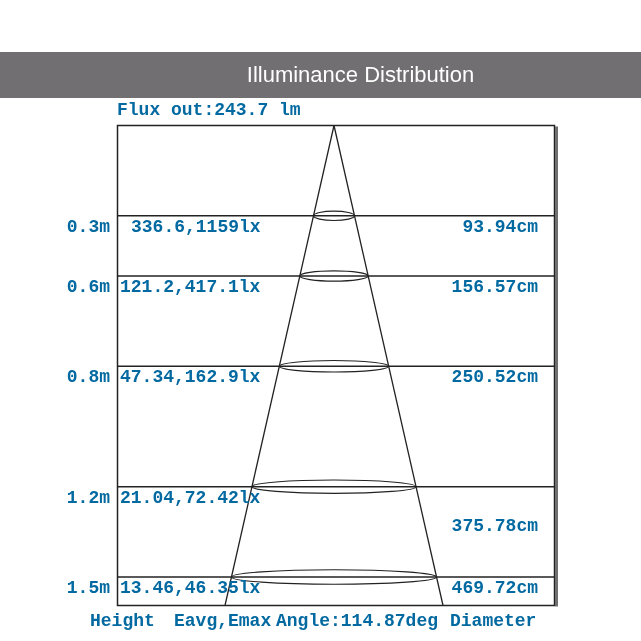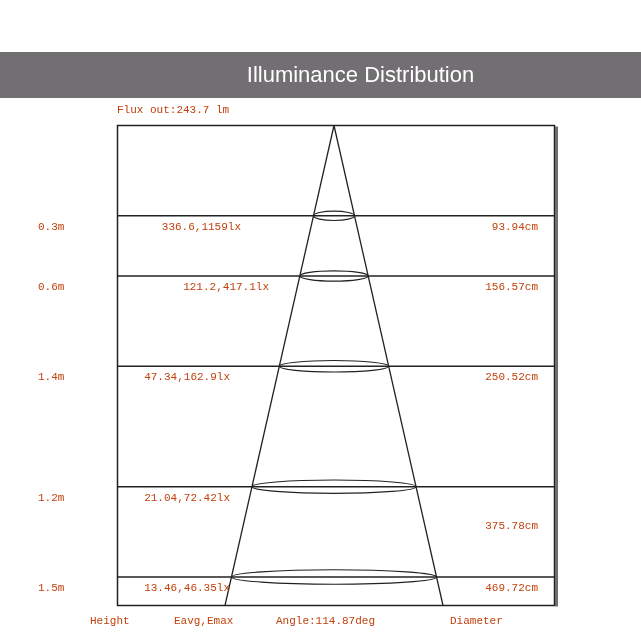--- a/index.html
+++ b/index.html
@@ -1,24 +1,24 @@
 <!DOCTYPE html>
 <html><head>
 <meta charset="utf-8">
 <style>
   html,body{margin:0;padding:0;background:#ffffff;}
   .stage{position:relative;width:641px;height:641px;background:#ffffff;overflow:hidden;
          font-family:"Liberation Mono","DejaVu Sans Mono",monospace;}
   .title-band{position:absolute;left:0;top:52px;width:641px;height:46px;background:#716f71;}
   .title-band span{display:block;width:100%;text-align:center;line-height:46px;
          font-family:"Liberation Sans","DejaVu Sans",sans-serif;font-size:22px;color:#ffffff;margin-left:40px;}
-  .mono{position:absolute;font-size:11px;font-weight:400;color:#c2410c;white-space:pre;
+  .mono{position:absolute;font-size:18px;font-weight:700;color:#0369a1;white-space:pre;
          font-family:"Liberation Mono","DejaVu Sans Mono",monospace;line-height:14px;}
   .flux{left:117px;top:103px;}
-  .col-height{left:38px;width:72px;text-align:left;}
+  .col-height{left:38px;width:72px;text-align:right;}
   .col-eavg{left:120px;width:110px;text-align:right;}
   .col-diam{left:420px;width:118px;text-align:right;}
   .foot{top:614px;margin-left:32px;}
   svg{position:absolute;left:0;top:0;}
 </style>
 </head>
 <body>
 
 <div class="stage">
 
@@ -43,23 +43,23 @@
       <ellipse cx="334" cy="577" rx="102.539876" ry="7.300000000000001" fill="none" stroke="#222222" stroke-width="1.1"></ellipse>
       <line x1="334" y1="125.5" x2="224.9875072425249" y2="605.5" stroke="#222222" stroke-width="1.3"></line>
       <line x1="334" y1="125.5" x2="443.0124927574751" y2="605.5" stroke="#222222" stroke-width="1.3"></line>
     </svg>
 
   <div id="rows">
       <div class="mono col-height" style="top: 219.8px;">0.3m</div>
       <div class="mono col-eavg" style="top: 219.8px; padding-left: 11px;">336.6,1159lx</div>
       <div class="mono col-diam" style="top: 219.8px;">93.94cm</div>
       <div class="mono col-height" style="top: 280px;">0.6m</div>
-      <div class="mono col-eavg" style="top: 280px; margin-left: 39px;">121.2,417.1lx</div>
+      <div class="mono col-eavg" style="top: 280px;">121.2,417.1lx</div>
       <div class="mono col-diam" style="top: 280px;">156.57cm</div>
-      <div class="mono col-height" style="top: 370.3px;">1.4m</div>
+      <div class="mono col-height" style="top: 370.3px;">0.8m</div>
       <div class="mono col-eavg" style="top: 370.3px;">47.34,162.9lx</div>
       <div class="mono col-diam" style="top: 370.3px; text-align: right;">250.52cm</div>
       <div class="mono col-height" style="top: 490.7px;">1.2m</div>
       <div class="mono col-eavg" style="top: 490.7px;">21.04,72.42lx</div>
       <div class="mono col-diam" style="top: 519px;">375.78cm</div>
       <div class="mono col-height" style="top: 581px;">1.5m</div>
       <div class="mono col-eavg" style="top: 581px;">13.46,46.35lx</div>
       <div class="mono col-diam" style="top: 581px;">469.72cm</div>
     </div>
 

